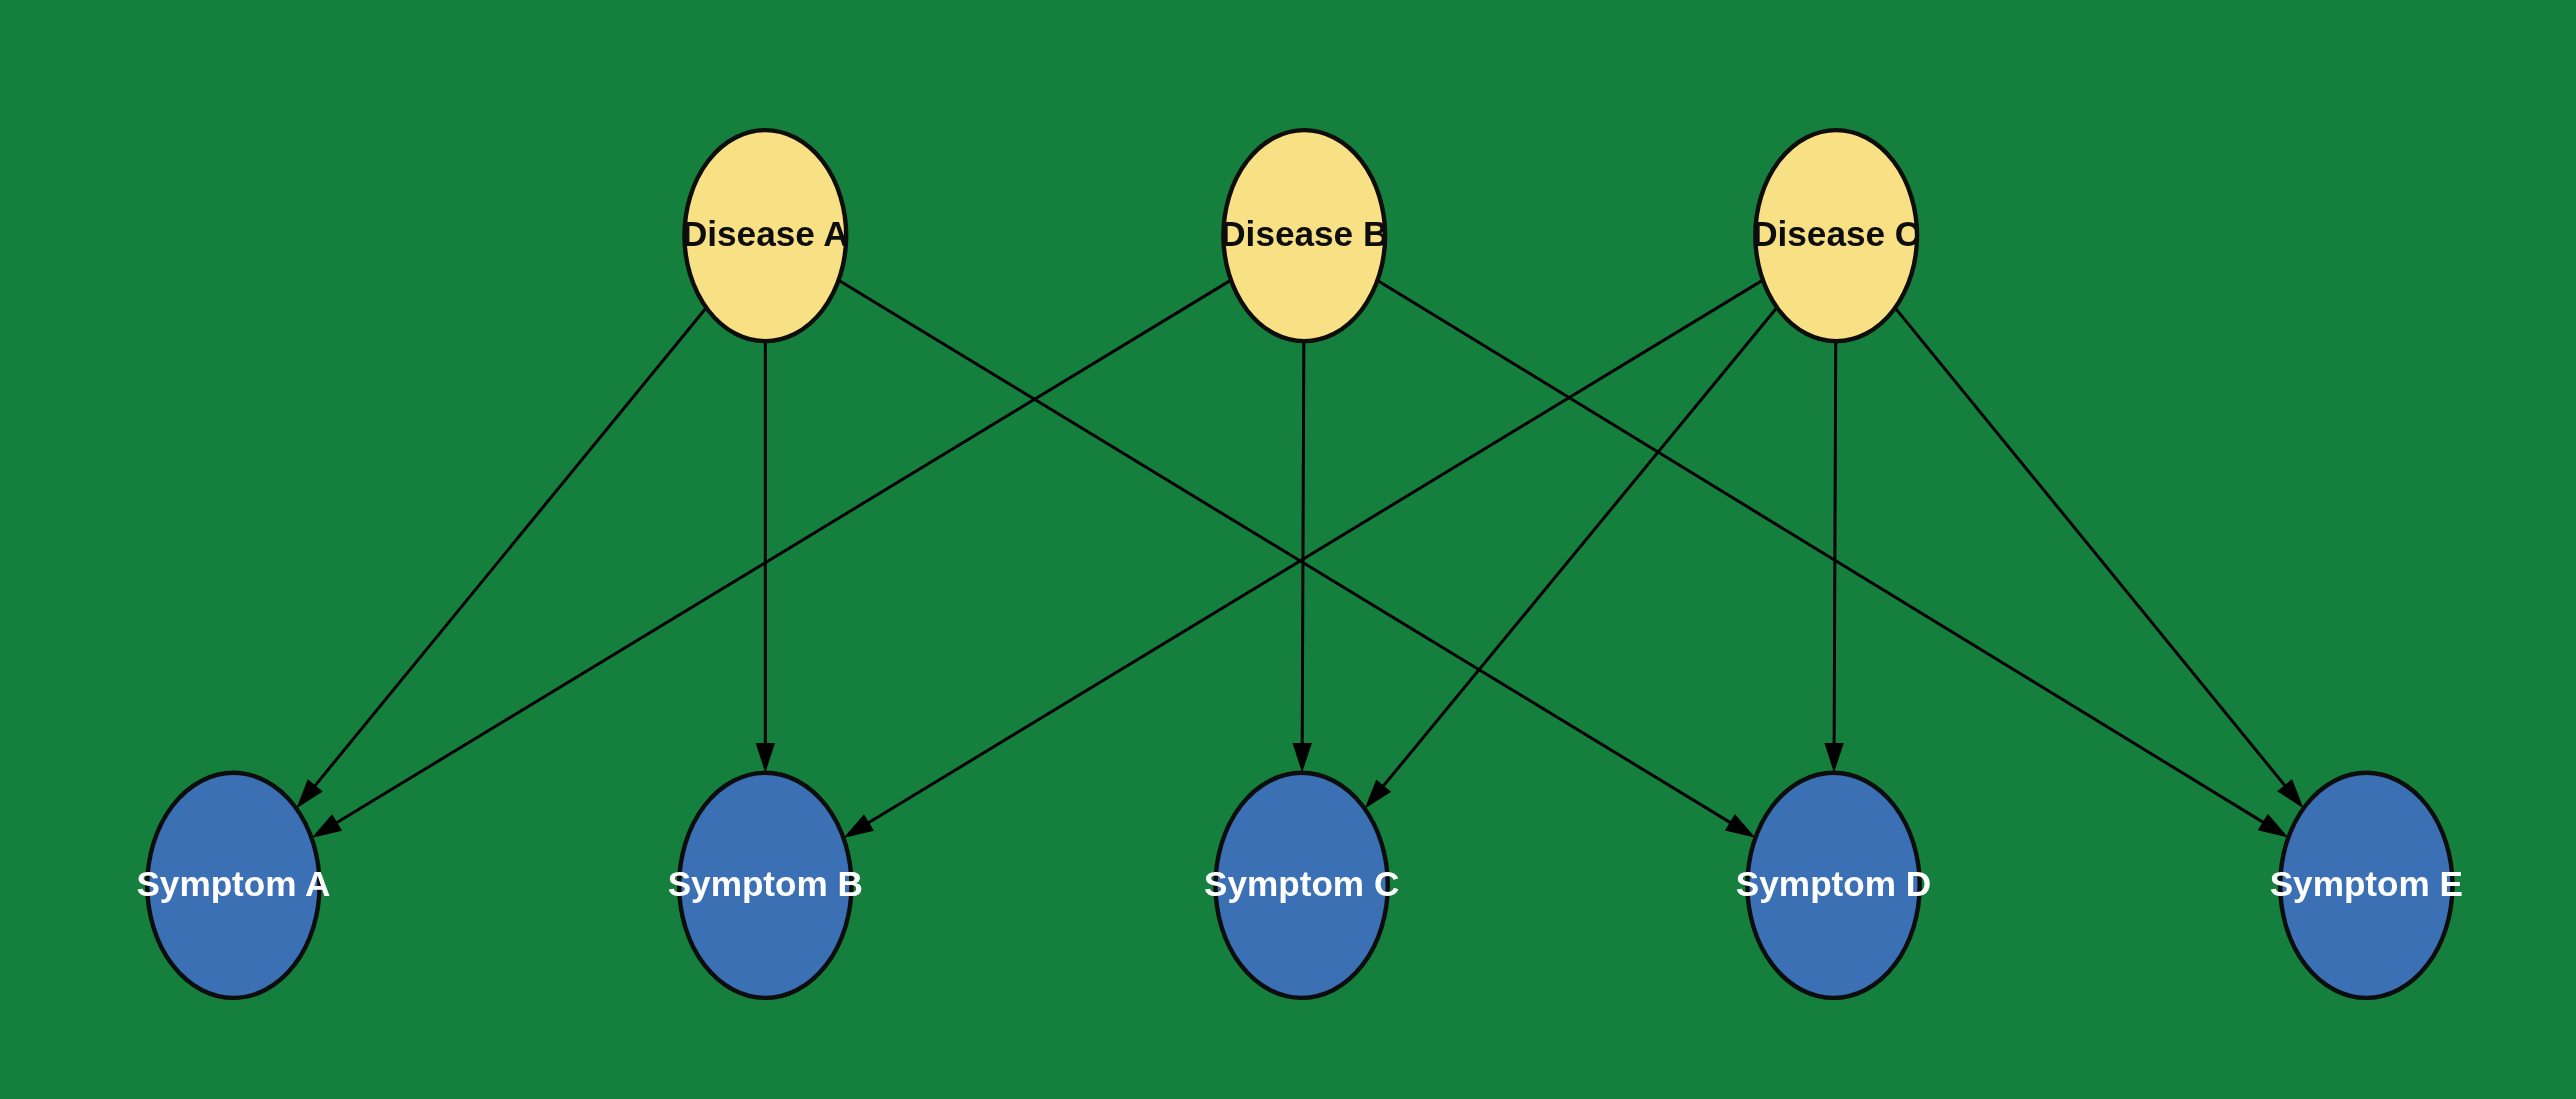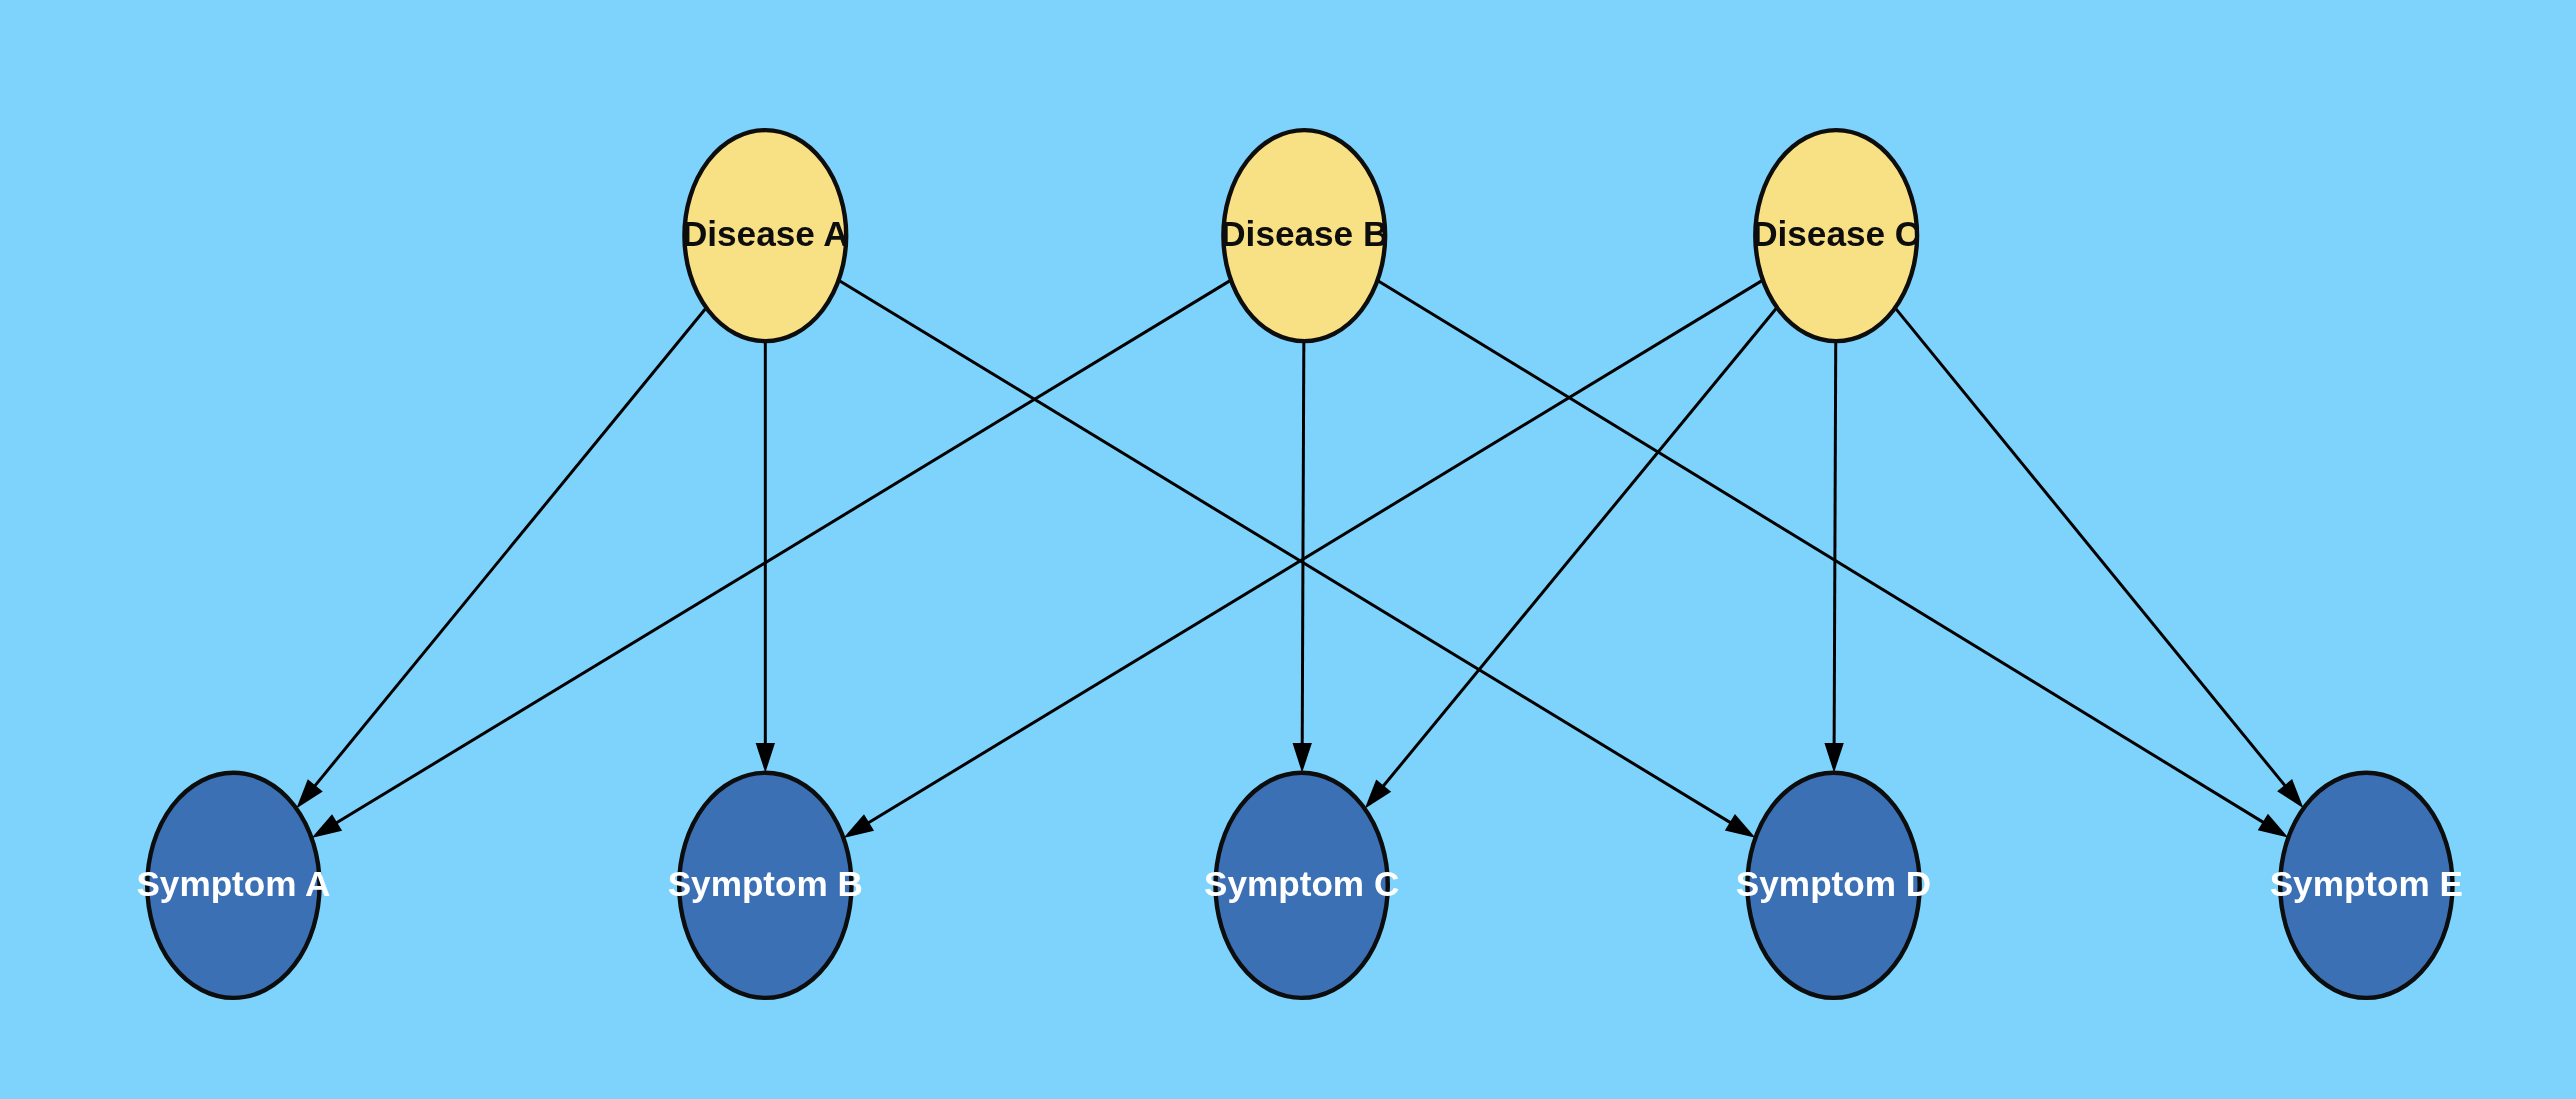--- a/index.html
+++ b/index.html
@@ -11,21 +11,21 @@
   body {
     width: 2576px;
     height: 1099px;
     overflow: hidden;
     font-family: "Liberation Sans", sans-serif;
   }
   #graph-root {
     position: relative;
     width: 2576px;
     height: 1099px;
-    background: #7dd3fc;
+    background: #15803d;
   }
   #graph-svg {
     position: absolute;
     top: 0;
     left: 0;
     width: 2576px;
     height: 1099px;
     display: block;
   }
   .node-ellipse {

